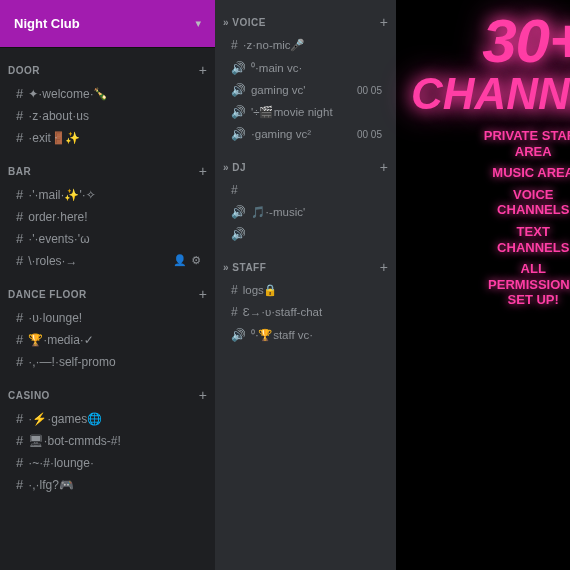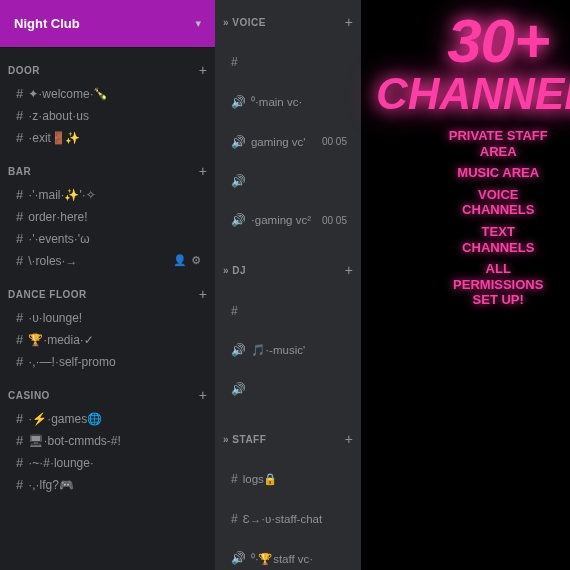--- a/index.html
+++ b/index.html
@@ -100,27 +100,26 @@
       gap: 4px;
     }
 
     .gear-icon, .person-icon {
       color: #8e9297;
       font-size: 11px;
     }
 
     
     .middle-panel {
-      width: 146px;
+      width: 181px;
       background: #2b2d31;
       height: 570px;
       display: flex;
       flex-direction: column;
       flex-shrink: 0;
-      justify-content: space-between;
     }
 
     .middle-panel .category-row {
       padding: 14px 8px 4px 8px;
     }
 
     .voice-channel-row {
       display: flex;
       align-items: center;
       padding: 3px 8px 3px 10px;
@@ -290,32 +289,34 @@
     </div>
 </div>
 
 <div class="middle-panel" id="middle-panel">
     <div class="category-row">
       <span class="category-name">» VOICE</span>
       <span class="category-plus">+</span>
     </div>
     <div class="voice-channel-row">
       <span class="vc-icon">#</span>
+      <span class="vc-text">·z·no-mic🎤</span>
     </div>
     <div class="voice-channel-row">
       <span class="vc-icon">🔊</span>
       <span class="vc-text">⁰·main vc·</span>
     </div>
     <div class="voice-channel-row">
       <span class="vc-icon">🔊</span>
       <span class="vc-text">gaming vc'</span>
       <span class="vc-count">00  05</span>
     </div>
     <div class="voice-channel-row">
       <span class="vc-icon">🔊</span>
+      <span class="vc-text">'÷🎬movie night</span>
     </div>
     <div class="voice-channel-row">
       <span class="vc-icon">🔊</span>
       <span class="vc-text">·gaming vc²</span>
       <span class="vc-count">00  05</span>
     </div>
     <div class="category-row">
       <span class="category-name">» DJ</span>
       <span class="category-plus">+</span>
     </div>

